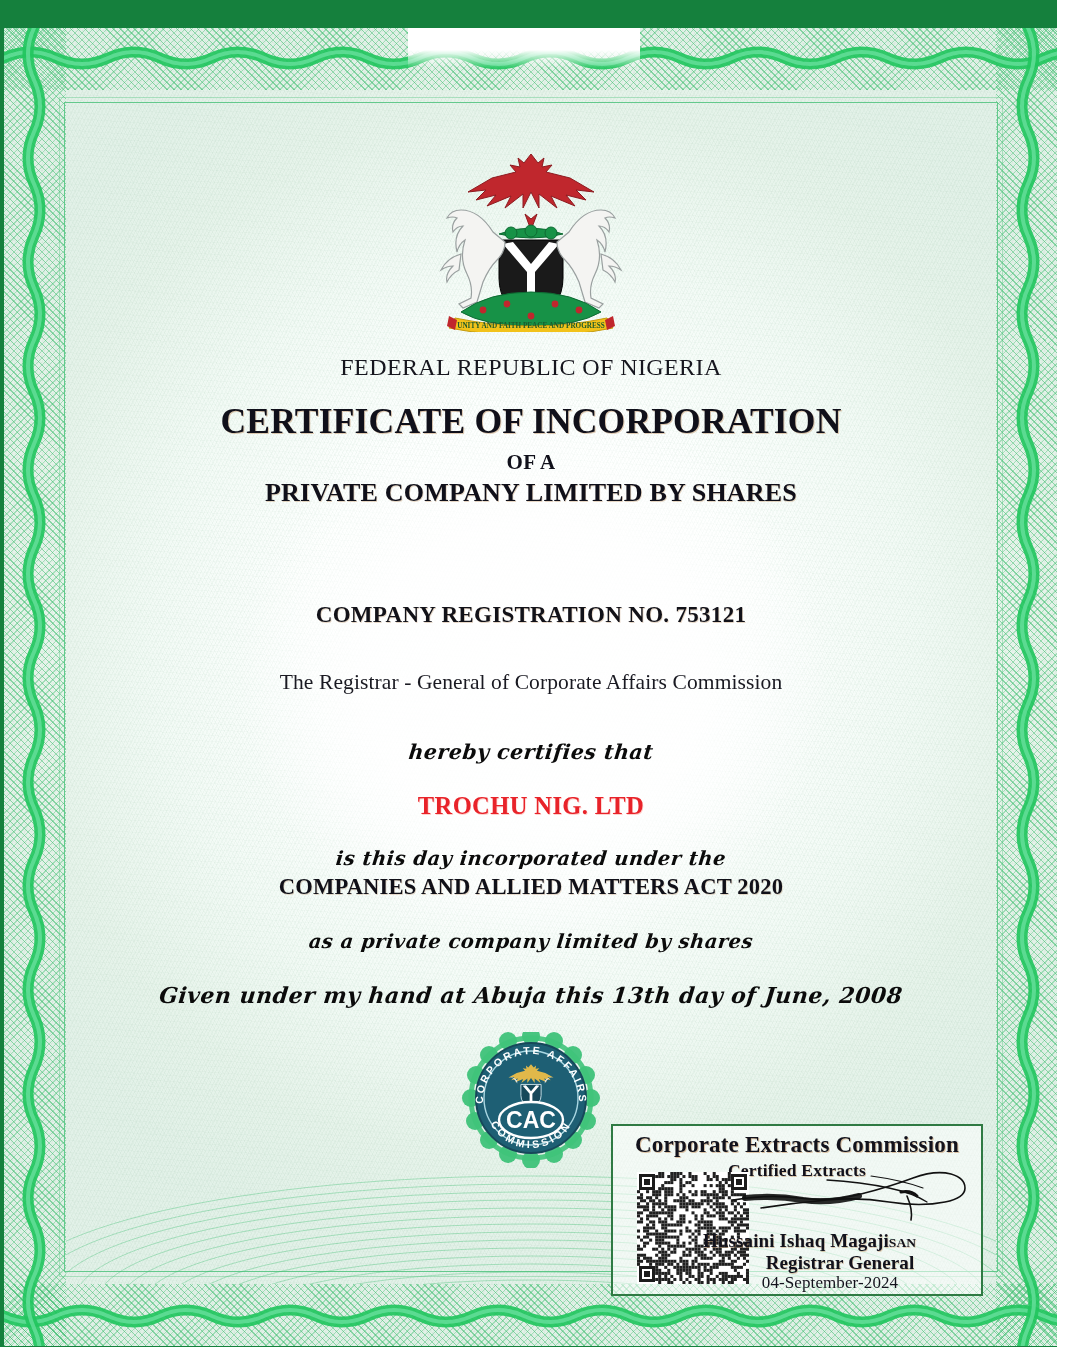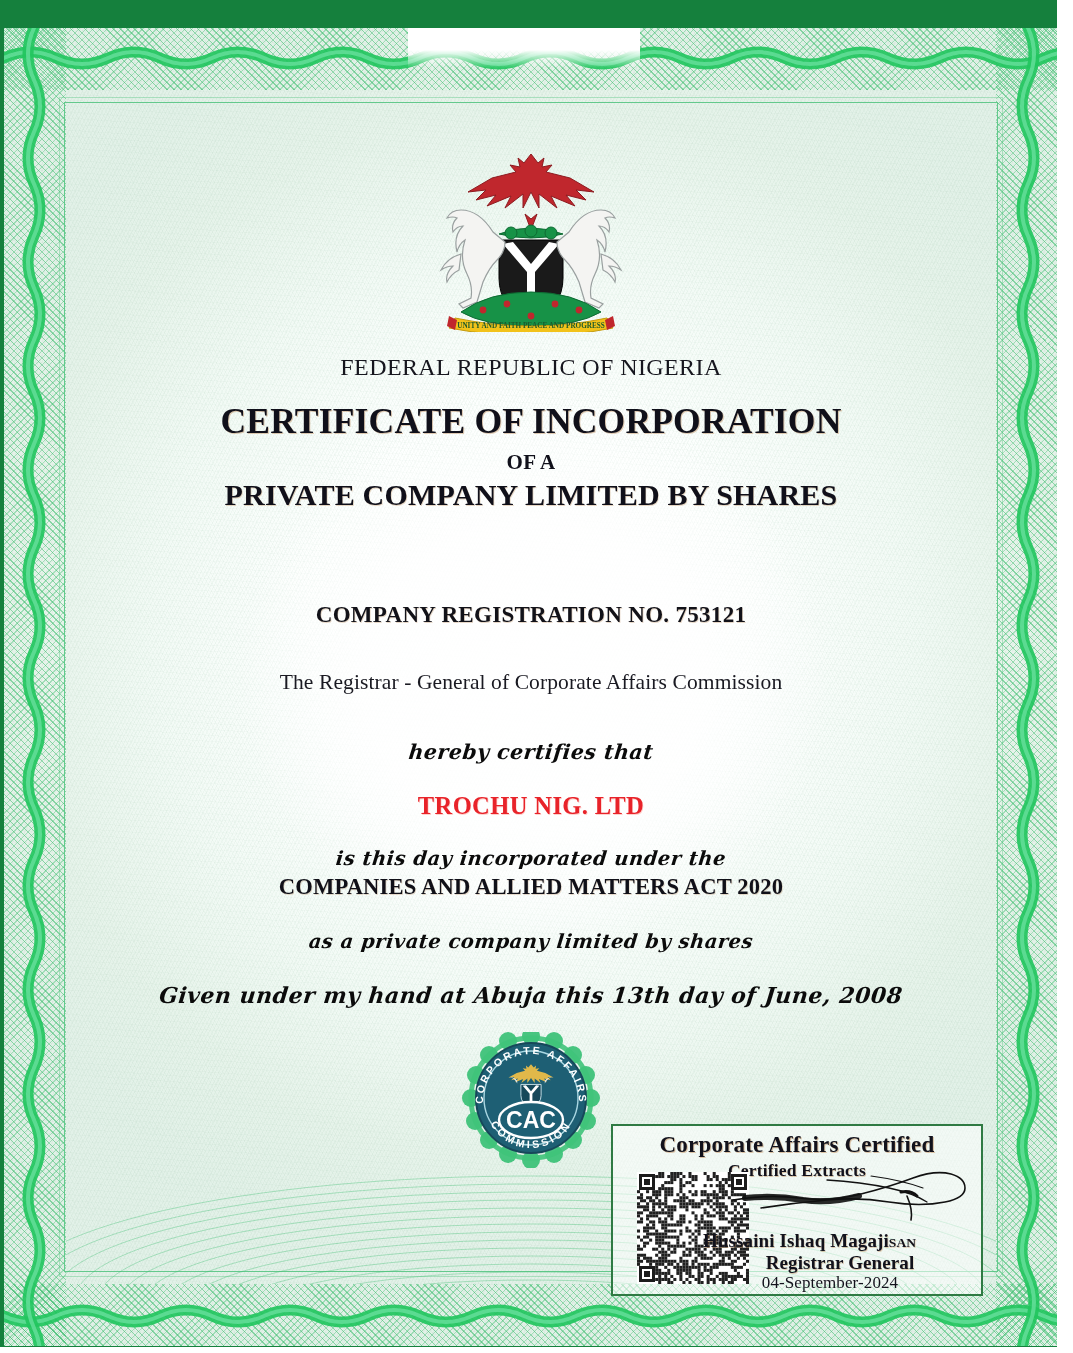--- a/index.html
+++ b/index.html
@@ -91,21 +91,21 @@
 
   .crest{position:absolute;left:50%;top:34px;transform:translateX(-50%);width:232px;height:196px;}
   .crest svg{display:block;}
 
   .t-center{position:absolute;left:0;right:0;text-align:center;}
 
   .frn{top:252px;font-size:24px;letter-spacing:.4px;color:#16161e;}
   .coi{top:298px;font-size:35.5px;font-weight:bold;letter-spacing:.2px;color:#10101a;
        text-shadow:1px 1px 0 rgba(190,140,90,.45);}
   .ofa{top:348px;font-size:21px;font-weight:bold;color:#10101a;letter-spacing:.3px;}
-  .pclbs{top:376px;font-size:30px;font-weight:bold;color:#10101a;letter-spacing:.2px;
+  .pclbs{top:376px;font-size:26px;font-weight:bold;color:#10101a;letter-spacing:.2px;
          text-shadow:.7px .7px 0 rgba(190,140,90,.35);}
 
   .regno{top:500px;font-size:23px;font-weight:bold;letter-spacing:.3px;color:#121219;
          text-shadow:.7px .7px 0 rgba(185,140,95,.35);}
 
   .registrar{top:568px;font-size:21.5px;color:#1a1a22;letter-spacing:.1px;}
 
   .script{
     font-family:"DejaVu Serif", serif;
     font-style:italic;font-weight:bold;
@@ -333,21 +333,21 @@
             <textPath href="#arcTop" startOffset="50%" text-anchor="middle">CORPORATE AFFAIRS</textPath>
           </text>
           <text font-family="'Liberation Sans',sans-serif" font-size="10.5" font-weight="bold" fill="#ffffff" letter-spacing="3">
             <textPath href="#arcBot" startOffset="50%" text-anchor="middle">COMMISSION</textPath>
           </text>
         </svg>
       </div>
 
       <div class="stamp">
         <div class="stamp-inner">
-          <div class="st-cac">Corporate Affairs Certified</div>
+          <div class="st-cac">Corporate Extracts Commission</div>
           <div class="st-ce">Certified Extracts</div>
 
           <div class="qr">
             <svg width="112" height="112" viewBox="0 0 112 112">
               <rect width="112" height="112" fill="#ffffff"></rect>
               <g fill="#1c1c1c">
                 <rect x="2" y="2" width="16" height="16"></rect>
                   <rect x="5" y="5" width="10" height="10" fill="#fff"></rect>
                   <rect x="7" y="7" width="6" height="6"></rect>
                 <rect x="94" y="2" width="16" height="16"></rect>

